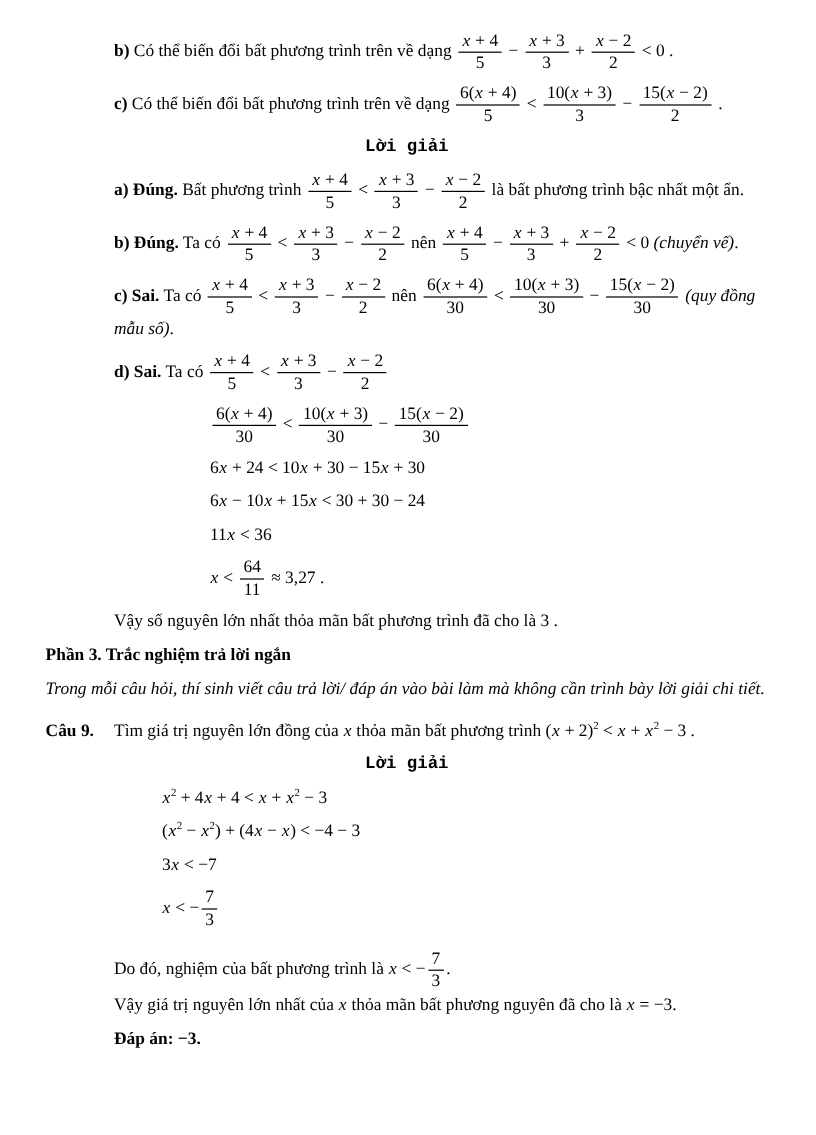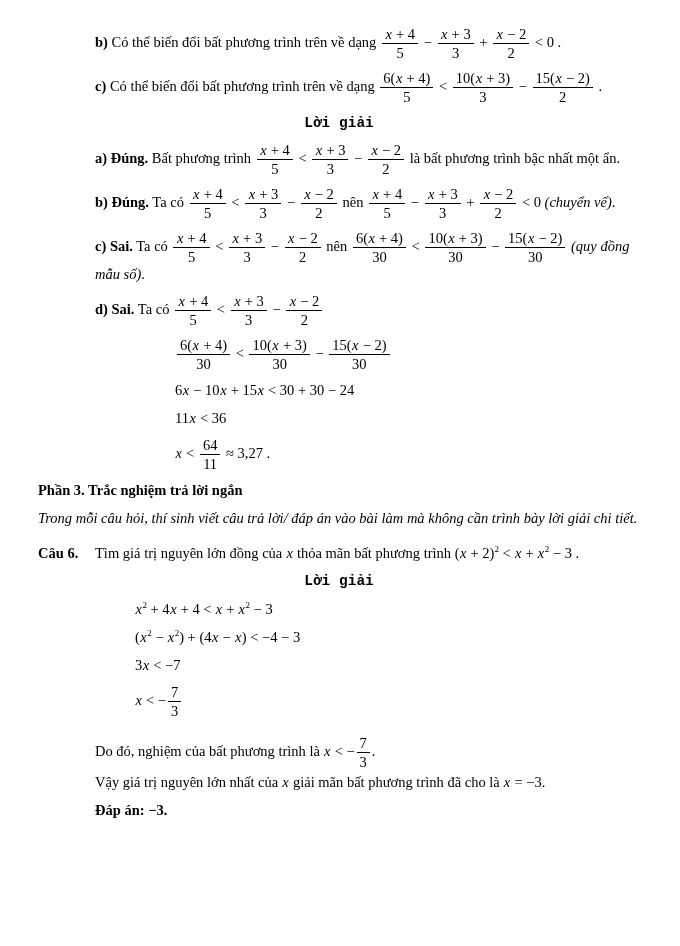--- a/index.html
+++ b/index.html
@@ -58,28 +58,30 @@
 <div class="page">
   <div id="doc-body">
       <div class="line indent-1"><span class="bold">b) </span><span class="">Có thể biến đổi bất phương trình trên về dạng </span><span class="frac math"><span class="num"><i>x</i> + 4</span><span class="den">5</span></span><span class="math"> − </span><span class="frac math"><span class="num"><i>x</i> + 3</span><span class="den">3</span></span><span class="math"> + </span><span class="frac math"><span class="num"><i>x</i> − 2</span><span class="den">2</span></span><span class="math"> &lt; 0</span><span class=""> .</span></div>
       <div class="line indent-1"><span class="bold">c) </span><span class="">Có thể biến đổi bất phương trình trên về dạng </span><span class="frac math"><span class="num">6(<i>x</i> + 4)</span><span class="den">5</span></span><span class="math"> &lt; </span><span class="frac math"><span class="num">10(<i>x</i> + 3)</span><span class="den">3</span></span><span class="math"> − </span><span class="frac math"><span class="num">15(<i>x</i> − 2)</span><span class="den">2</span></span><span class=""> .</span></div>
       <div class="line center"><span class="bold">Lời giải</span></div>
       <div class="line indent-1"><span class="bold">a) Đúng.</span><span class=""> Bất phương trình </span><span class="frac math"><span class="num"><i>x</i> + 4</span><span class="den">5</span></span><span class="math"> &lt; </span><span class="frac math"><span class="num"><i>x</i> + 3</span><span class="den">3</span></span><span class="math"> − </span><span class="frac math"><span class="num"><i>x</i> − 2</span><span class="den">2</span></span><span class=""> là bất phương trình bậc nhất một ẩn.</span></div>
       <div class="line indent-1"><span class="bold">b) Đúng.</span><span class=""> Ta có </span><span class="frac math"><span class="num"><i>x</i> + 4</span><span class="den">5</span></span><span class="math"> &lt; </span><span class="frac math"><span class="num"><i>x</i> + 3</span><span class="den">3</span></span><span class="math"> − </span><span class="frac math"><span class="num"><i>x</i> − 2</span><span class="den">2</span></span><span class=""> nên </span><span class="frac math"><span class="num"><i>x</i> + 4</span><span class="den">5</span></span><span class="math"> − </span><span class="frac math"><span class="num"><i>x</i> + 3</span><span class="den">3</span></span><span class="math"> + </span><span class="frac math"><span class="num"><i>x</i> − 2</span><span class="den">2</span></span><span class="math"> &lt; 0 </span><span class="italic">(chuyển vế)</span><span class="">.</span></div>
       <div class="line indent-1"><span class="bold">c) Sai.</span><span class=""> Ta có </span><span class="frac math"><span class="num"><i>x</i> + 4</span><span class="den">5</span></span><span class="math"> &lt; </span><span class="frac math"><span class="num"><i>x</i> + 3</span><span class="den">3</span></span><span class="math"> − </span><span class="frac math"><span class="num"><i>x</i> − 2</span><span class="den">2</span></span><span class=""> nên </span><span class="frac math"><span class="num">6(<i>x</i> + 4)</span><span class="den">30</span></span><span class="math"> &lt; </span><span class="frac math"><span class="num">10(<i>x</i> + 3)</span><span class="den">30</span></span><span class="math"> − </span><span class="frac math"><span class="num">15(<i>x</i> − 2)</span><span class="den">30</span></span><span class=""> </span><span class="italic">(quy đồng mẫu số)</span><span class="">.</span></div>
       <div class="line indent-1"><span class="bold">d) Sai.</span><span class=""> Ta có </span><span class="frac math"><span class="num"><i>x</i> + 4</span><span class="den">5</span></span><span class="math"> &lt; </span><span class="frac math"><span class="num"><i>x</i> + 3</span><span class="den">3</span></span><span class="math"> − </span><span class="frac math"><span class="num"><i>x</i> − 2</span><span class="den">2</span></span></div>
       <div class="line indent-3"><span class="frac math"><span class="num">6(<i>x</i> + 4)</span><span class="den">30</span></span><span class="math"> &lt; </span><span class="frac math"><span class="num">10(<i>x</i> + 3)</span><span class="den">30</span></span><span class="math"> − </span><span class="frac math"><span class="num">15(<i>x</i> − 2)</span><span class="den">30</span></span></div>
+      <div class="line indent-3"><span class="math">6<i>x</i> + 24 &lt; 10<i>x</i> + 30 − 15<i>x</i> + 30</span></div>
       <div class="line indent-3"><span class="math">6<i>x</i> − 10<i>x</i> + 15<i>x</i> &lt; 30 + 30 − 24</span></div>
       <div class="line indent-3"><span class="math">11<i>x</i> &lt; 36</span></div>
       <div class="line indent-3"><span class="math"><i>x</i> &lt; </span><span class="frac math"><span class="num">64</span><span class="den">11</span></span><span class="math"> ≈ 3,27</span><span class=""> .</span></div>
+      <div class="line indent-1"><span class="">Vậy số nguyên lớn nhất thỏa mãn bất phương trình đã cho là </span><span class="math">3</span><span class=""> .</span></div>
       <div class="line"><span class="bold">Phần 3. Trắc nghiệm trả lời ngắn</span></div>
       <div class="line  sp-lg"><span class="italic">Trong mỗi câu hỏi, thí sinh viết câu trả lời/ đáp án vào bài làm mà không cần trình bày lời giải chi tiết.</span></div>
-      <div class="line"><span class="bold q-label">Câu 6.</span><span class="">Tìm giá trị nguyên lớn đồng của </span><span class="math"><i>x</i></span><span class=""> thỏa mãn bất phương trình </span><span class="math">(<i>x</i> + 2)<sup>2</sup> &lt; <i>x</i> + <i>x</i><sup>2</sup> − 3</span><span class=""> .</span></div>
+      <div class="line"><span class="bold q-label">Câu 9.</span><span class="">Tìm giá trị nguyên lớn đồng của </span><span class="math"><i>x</i></span><span class=""> thỏa mãn bất phương trình </span><span class="math">(<i>x</i> + 2)<sup>2</sup> &lt; <i>x</i> + <i>x</i><sup>2</sup> − 3</span><span class=""> .</span></div>
       <div class="line center"><span class="bold">Lời giải</span></div>
       <div class="line indent-2"><span class="math"><i>x</i><sup>2</sup> + 4<i>x</i> + 4 &lt; <i>x</i> + <i>x</i><sup>2</sup> − 3</span></div>
       <div class="line indent-2"><span class="math">(<i>x</i><sup>2</sup> − <i>x</i><sup>2</sup>) + (4<i>x</i> − <i>x</i>) &lt; −4 − 3</span></div>
       <div class="line indent-2"><span class="math">3<i>x</i> &lt; −7</span></div>
       <div class="line indent-2 sp-lg"><span class="math"><i>x</i> &lt; −</span><span class="frac math"><span class="num">7</span><span class="den">3</span></span></div>
       <div class="line indent-1 sp-sm"><span class="">Do đó, nghiệm của bất phương trình là </span><span class="math"><i>x</i> &lt; −</span><span class="frac math"><span class="num">7</span><span class="den">3</span></span><span class="">.</span></div>
-      <div class="line indent-1"><span class="">Vậy giá trị nguyên lớn nhất của </span><span class="math"><i>x</i></span><span class=""> giải mãn bất phương trình đã cho là </span><span class="math"><i>x</i> = −3</span><span class="">.</span></div>
+      <div class="line indent-1"><span class="">Vậy giá trị nguyên lớn nhất của </span><span class="math"><i>x</i></span><span class=""> thỏa mãn bất phương nguyên đã cho là </span><span class="math"><i>x</i> = −3</span><span class="">.</span></div>
       <div class="line indent-1"><span class="bold">Đáp án: −3.</span></div>
     </div>
 </div>
 
 </body></html>

